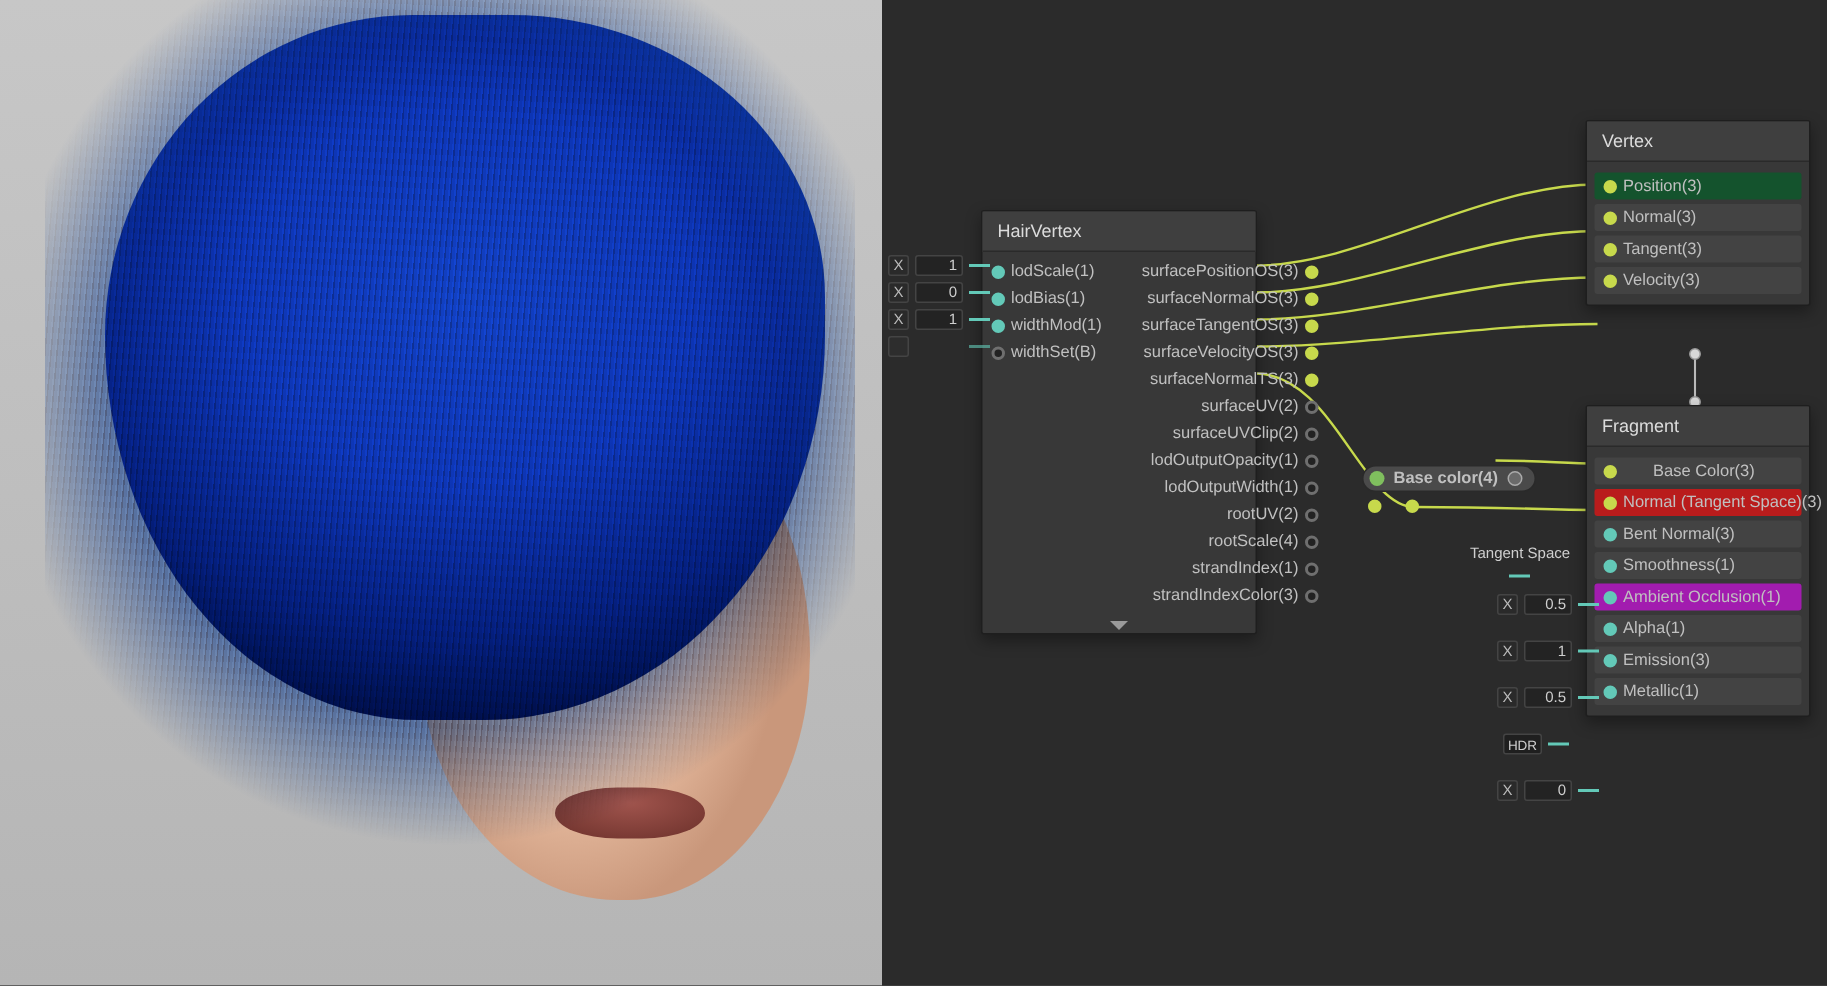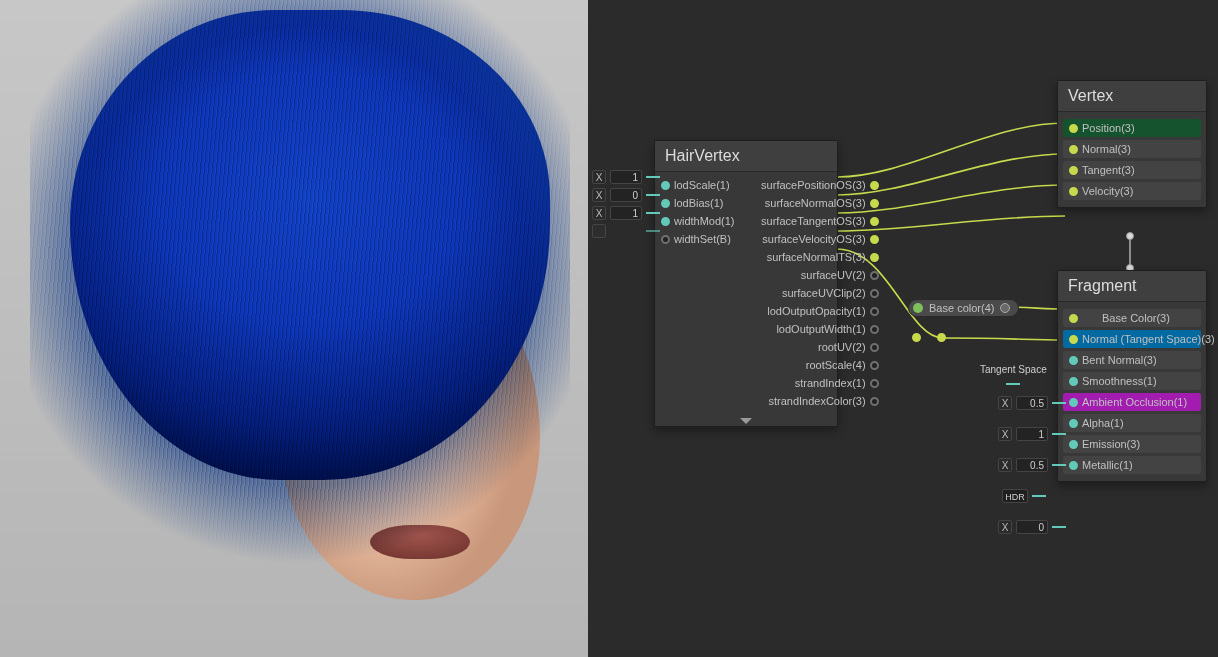--- a/index.html
+++ b/index.html
@@ -68,21 +68,21 @@
 
   .node {
     position:absolute;
     background:#383838;
     border:1px solid #1e1e1e;
     border-radius:2px;
     box-shadow:0 4px 10px rgba(0,0,0,.35);
   }
   .node-header {
     padding:6px 10px;
-    font-size:16px;
+    font-size:12px;
     color:#dcdcdc;
     background:#3f3f3f;
     border-bottom:1px solid #2a2a2a;
   }
   .node-row {
     display:flex; align-items:center;
     height:18px;
     padding:0 6px;
     gap:4px;
   }
@@ -340,21 +340,21 @@
   <div class="mini-port" style="left:538px; top:232px;"></div>
   <div class="mini-port" style="left:538px; top:264px;"></div>
 
   <div class="node" style="left:469px; top:270px; width:150px;">
     <div class="node-header">Fragment</div>
     <div class="inputs">
       <div class="node-row" style="background:#434343;margin:3px 5px;border-radius:2px;gap:24px;">
         <span class="port filled"></span>
         <span class="row-label">Base Color(3)</span>
       </div>
-      <div class="node-row" style="background:#0369a1;margin:3px 5px;border-radius:2px;">
+      <div class="node-row" style="background:#b91c1c;margin:3px 5px;border-radius:2px;">
         <span class="port filled"></span>
         <span class="row-label">Normal (Tangent Space)(3)</span>
       </div>
       <div class="node-row" style="background:#434343;margin:3px 5px;border-radius:2px;">
         <span class="port filled-teal"></span>
         <span class="row-label">Bent Normal(3)</span>
       </div>
       <div class="node-row" style="background:#434343;margin:3px 5px;border-radius:2px;">
         <span class="port filled-teal"></span>
         <span class="row-label">Smoothness(1)</span>
@@ -400,21 +400,21 @@
   <div class="frag-inline" style="left:414px; top:487px;">
     <span class="hdr-chip">HDR</span>
     <span class="wire-stub"></span>
   </div>
   <div class="frag-inline" style="left:410px; top:518px;">
     <span class="xchip">X</span>
     <span class="numbox">0</span>
     <span class="wire-stub"></span>
   </div>
 
-  <div class="color-chip" style="left:320px; top:299px;">
+  <div class="color-chip" style="left:320px; top:310px;font-weight:bold;">
     <span class="color-dot"></span>
     <span class="row-label">Base color(4)</span>
     <span class="color-stop"></span>
   </div>
 
   <div class="relay" style="left:324px; top:333px;">
     <span class="port filled"></span>
     <span class="port filled"></span>
   </div>
 

